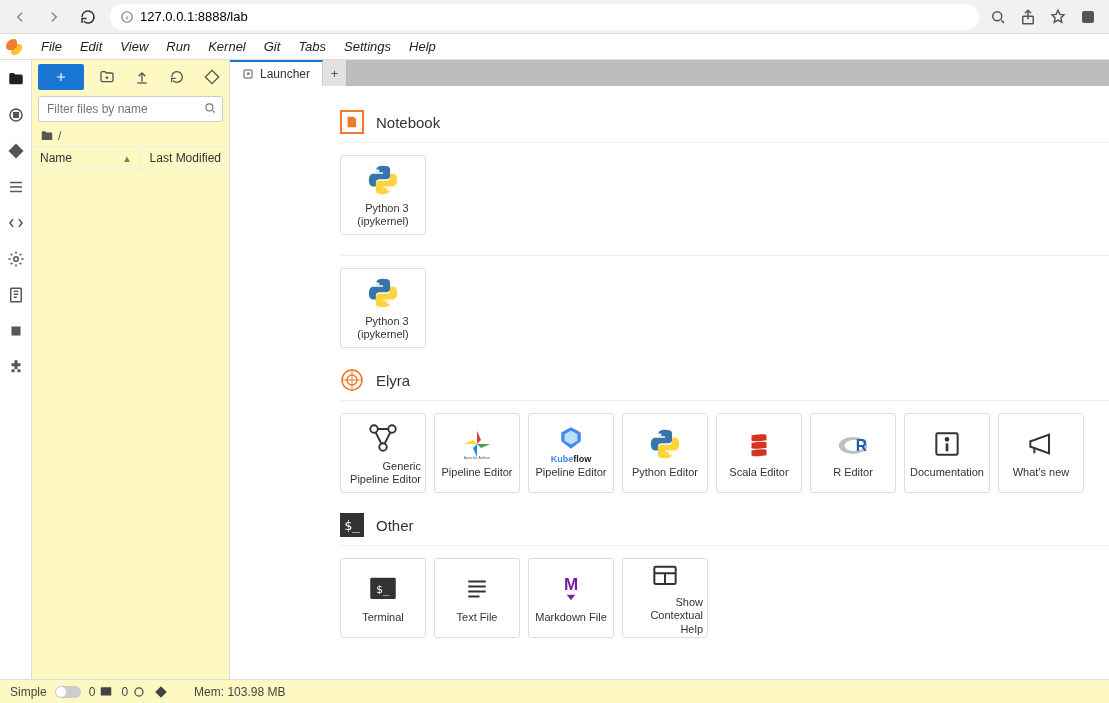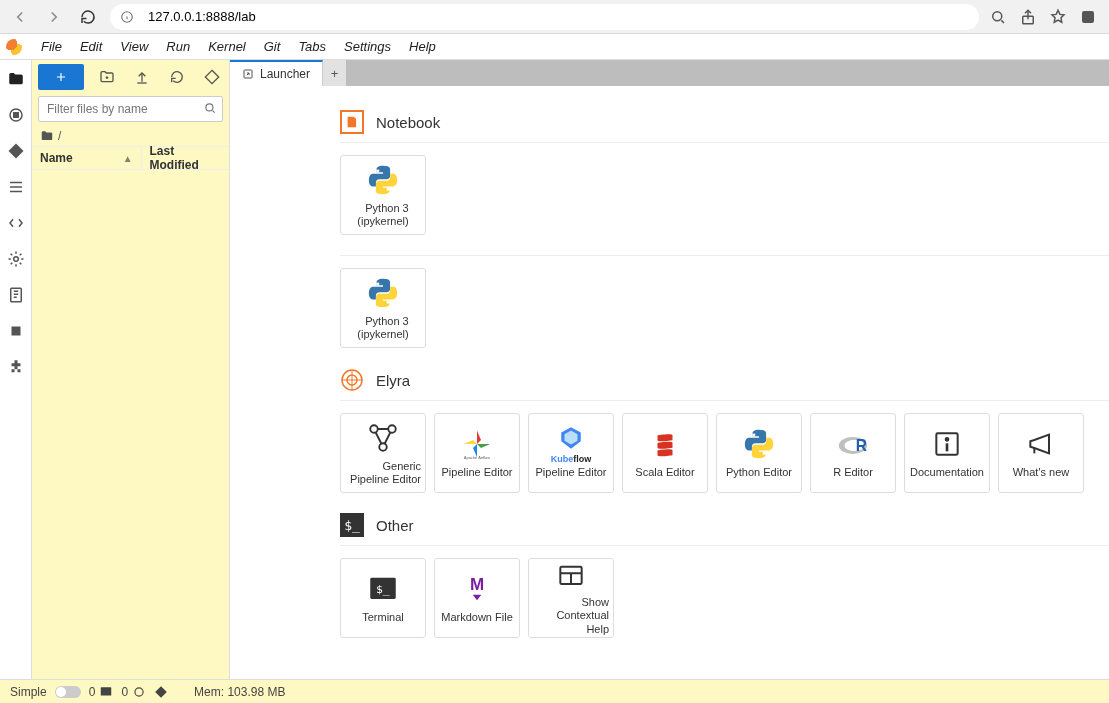--- a/index.html
+++ b/index.html
@@ -2,21 +2,21 @@
 <html><head>
 <meta charset="utf-8">
 <style>
   * { box-sizing: border-box; margin: 0; padding: 0; }
   body { font-family: -apple-system, BlinkMacSystemFont, "Segoe UI", Helvetica, Arial, sans-serif; font-size: 13px; color: #333; background: #fff; width: 1109px; height: 703px; overflow: hidden; display: flex; flex-direction: column; }
 
   
   .browser-bar { height: 34px; background: #f1f1f1; border-bottom: 1px solid #d9d9d9; display: flex; align-items: center; padding: 0 8px; gap: 10px; }
   .browser-nav-btn { width: 24px; height: 24px; display:flex; align-items:center; justify-content:center; color:#888; }
   .browser-nav-btn.active { color:#333; }
-  .omnibox { flex: 1; height: 26px; background:#fff; border-radius: 13px; display:flex; align-items:center; padding: 0 10px; gap:14px; color:#555; }
+  .omnibox { flex: 1; height: 26px; background:#fff; border-radius: 13px; display:flex; align-items:center; padding: 0 10px; gap:6px; color:#555; }
   .omnibox .addr { color:#000; }
   .browser-right-icons { display:flex; gap:12px; align-items:center; color:#555; padding-right:4px;}
   .browser-right-icons span, .browser-right-icons svg { width:18px; height:18px; display:flex; align-items:center; justify-content:center; }
 
   
   .menubar { height: 26px; background:#fff; border-bottom:1px solid #ddd; display:flex; align-items:center; padding-left:6px;font-style:italic; }
   .logo { width:16px; height:16px; margin-right:10px; border-radius:50%; background: radial-gradient(circle at 30% 30%, #f37726, #f37726 40%, transparent 42%), radial-gradient(circle at 70% 70%, #fbbf24, #fbbf24 40%, transparent 42%); opacity:.95; }
   .menubar .menu-item { padding: 0 9px; height:100%; display:flex; align-items:center; cursor:pointer; color:#222;}
 
   
@@ -26,21 +26,21 @@
   .railbar .rail-icon.active { color:#222; }
 
   .left-panel { width:198px; border-right:1px solid #ddd; background:#fef9c3; display:flex; flex-direction:column; }
   .lp-toolbar { height:34px; display:flex; align-items:center; gap:12px; padding:0 6px;}
   .lp-btn { width:28px; height:28px; display:flex; align-items:center; justify-content:center; color:#555; cursor:pointer;}
   .lp-new { width:56px; height:26px; background:#1976d2; border-radius:2px; color:#fff; display:flex; align-items:center; justify-content:center; cursor:pointer;}
   .lp-filter { margin:2px 6px 4px; position:relative;}
   .lp-filter input { width:100%; height:26px; padding:0 24px 0 8px; border:1px solid #ccc; border-radius:2px; font-size:12px; color:#555;}
   .lp-filter .search-icon { position:absolute; right:6px; top:5px; color:#777;}
   .lp-crumb { padding:3px 8px; display:flex; align-items:center; gap:4px; color:#555; font-size:12px;}
-  .lp-header { height:24px; border-top:1px solid #eee; border-bottom:1px solid #eee; display:flex; align-items:center; font-size:12px; color:#333; padding:0 8px; justify-content:space-between;font-weight:bold;}
+  .lp-header { height:24px; border-top:1px solid #eee; border-bottom:1px solid #eee; display:flex; align-items:center; font-size:12px; color:#333; padding:0 8px; justify-content:space-between;}
   .lp-header .name { display:flex; align-items:center; gap:50px;}
   .lp-header .arrow { opacity:.6; font-size:10px;}
   .lp-header .sep { width:1px; height:24px; background:#eee; margin:0 8px;}
   .lp-filelist { flex:1; }
 
   .content { flex:1; display:flex; flex-direction:column; background:#fff; }
   .tabbar { height:26px; background:#bdbdbd; display:flex; align-items:stretch;}
   .tab { background:#fff; border-top:2px solid #1976d2; border-right:1px solid #ccc; padding:0 12px; display:flex; align-items:center; gap:6px; font-size:12px;}
   .tab svg { width:12px; height:12px; color:#555;}
   .tab-add { width:24px; background:#e2e2e2; display:flex; align-items:center; justify-content:center; color:#555; border-right:1px solid #bbb; cursor:pointer;}
@@ -340,39 +340,39 @@
               <div class="card-icon">
                 <div style="text-align:center"><svg viewBox="0 0 48 48" width="30" height="26">
                     <path fill="#4285f4" d="M24 4l18 10v16L24 44 6 30V14z"></path>
                     <path fill="#bbdefb" d="M24 10l12 7v12L24 36 12 29V17z"></path>
                   </svg><div class="kube-logo"><span style="color:#4285f4">Kube</span><span style="color:#222">flow</span></div></div>
               </div>
               <div class="card-label">Pipeline Editor</div>
             </div>
             <div class="card">
               <div class="card-icon">
+                <svg class="python-logo" viewBox="0 0 48 48">
+                  <path fill="#3776ab" d="M24 4c-9 0-9 4-9 4v5h9v2H10s-6 0-6 9 5 9 5 9h5v-5s0-5 5-5h10s5 0 5-5V9s1-5-10-5zM17 9a2 2 0 1 1 0 4 2 2 0 0 1 0-4z"></path>
+                  <path fill="#ffd43b" d="M24 44c9 0 9-4 9-4v-5h-9v-2h14s6 0 6-9-5-9-5-9h-5v5s0 5-5 5H19s-5 0-5 5v10s-1 4 10 4zm7-5a2 2 0 1 1 0-4 2 2 0 0 1 0 4z"></path>
+                </svg>
+              </div>
+              <div class="card-label">Python Editor</div>
+            </div>
+            <div class="card">
+              <div class="card-icon">
                 <svg viewBox="0 0 48 48" width="30" height="30">
                   <path fill="#d73222" d="M12 10c0 0 24-4 24 0v8c0 0-24 4-24 0z"></path>
                   <path fill="#d73222" d="M12 22c0 0 24-4 24 0v8c0 0-24 4-24 0z"></path>
                   <path fill="#d73222" d="M12 34c0 0 24-4 24 0v8c0 0-24 4-24 0z"></path>
                 </svg>
               </div>
               <div class="card-label">Scala Editor</div>
             </div>
             <div class="card">
               <div class="card-icon">
-                <svg class="python-logo" viewBox="0 0 48 48">
-                  <path fill="#3776ab" d="M24 4c-9 0-9 4-9 4v5h9v2H10s-6 0-6 9 5 9 5 9h5v-5s0-5 5-5h10s5 0 5-5V9s1-5-10-5zM17 9a2 2 0 1 1 0 4 2 2 0 0 1 0-4z"></path>
-                  <path fill="#ffd43b" d="M24 44c9 0 9-4 9-4v-5h-9v-2h14s6 0 6-9-5-9-5-9h-5v5s0 5-5 5H19s-5 0-5 5v10s-1 4 10 4zm7-5a2 2 0 1 1 0-4 2 2 0 0 1 0 4z"></path>
-                </svg>
-              </div>
-              <div class="card-label">Python Editor</div>
-            </div>
-            <div class="card">
-              <div class="card-icon">
                 <svg viewBox="0 0 48 48" width="34" height="34">
                   <ellipse cx="24" cy="26" rx="20" ry="12" fill="#bfbfbf"></ellipse>
                   <ellipse cx="26" cy="26" rx="14" ry="8" fill="#fff"></ellipse>
                   <text x="28" y="34" font-family="Arial" font-weight="bold" font-size="22" fill="#2060b0">R</text>
                 </svg>
               </div>
               <div class="card-label">R Editor</div>
             </div>
             <div class="card">
               <div class="card-icon">
@@ -405,20 +405,28 @@
           <hr class="section-hr">
           <div class="cards">
             <div class="card">
               <div class="card-icon">
                 <svg viewBox="0 0 48 48" width="34" height="34">
                   <rect x="6" y="8" width="36" height="30" rx="2" fill="#333"></rect>
                   <text x="14" y="30" font-family="monospace" font-size="16" fill="#fff">$_</text>
                 </svg>
               </div>
               <div class="card-label">Terminal</div>
+            </div>
+            <div class="card">
+              <div class="card-icon">
+                <svg viewBox="0 0 48 48" width="30" height="30" fill="none" stroke="#333" stroke-width="3">
+                  <path d="M10 12h28M10 20h28M10 28h28M10 36h18"></path>
+                </svg>
+              </div>
+              <div class="card-label">Text File</div>
             </div>
             <div class="card">
               <div class="card-icon">
                 <svg viewBox="0 0 48 48" width="34" height="34">
                   <text x="24" y="26" text-anchor="middle" font-family="Arial" font-weight="bold" font-size="24" fill="#7b1fa2">M</text>
                   <path d="M18 32l6 8 6-8z" fill="#7b1fa2"></path>
                 </svg>
               </div>
               <div class="card-label">Markdown File</div>
             </div>

